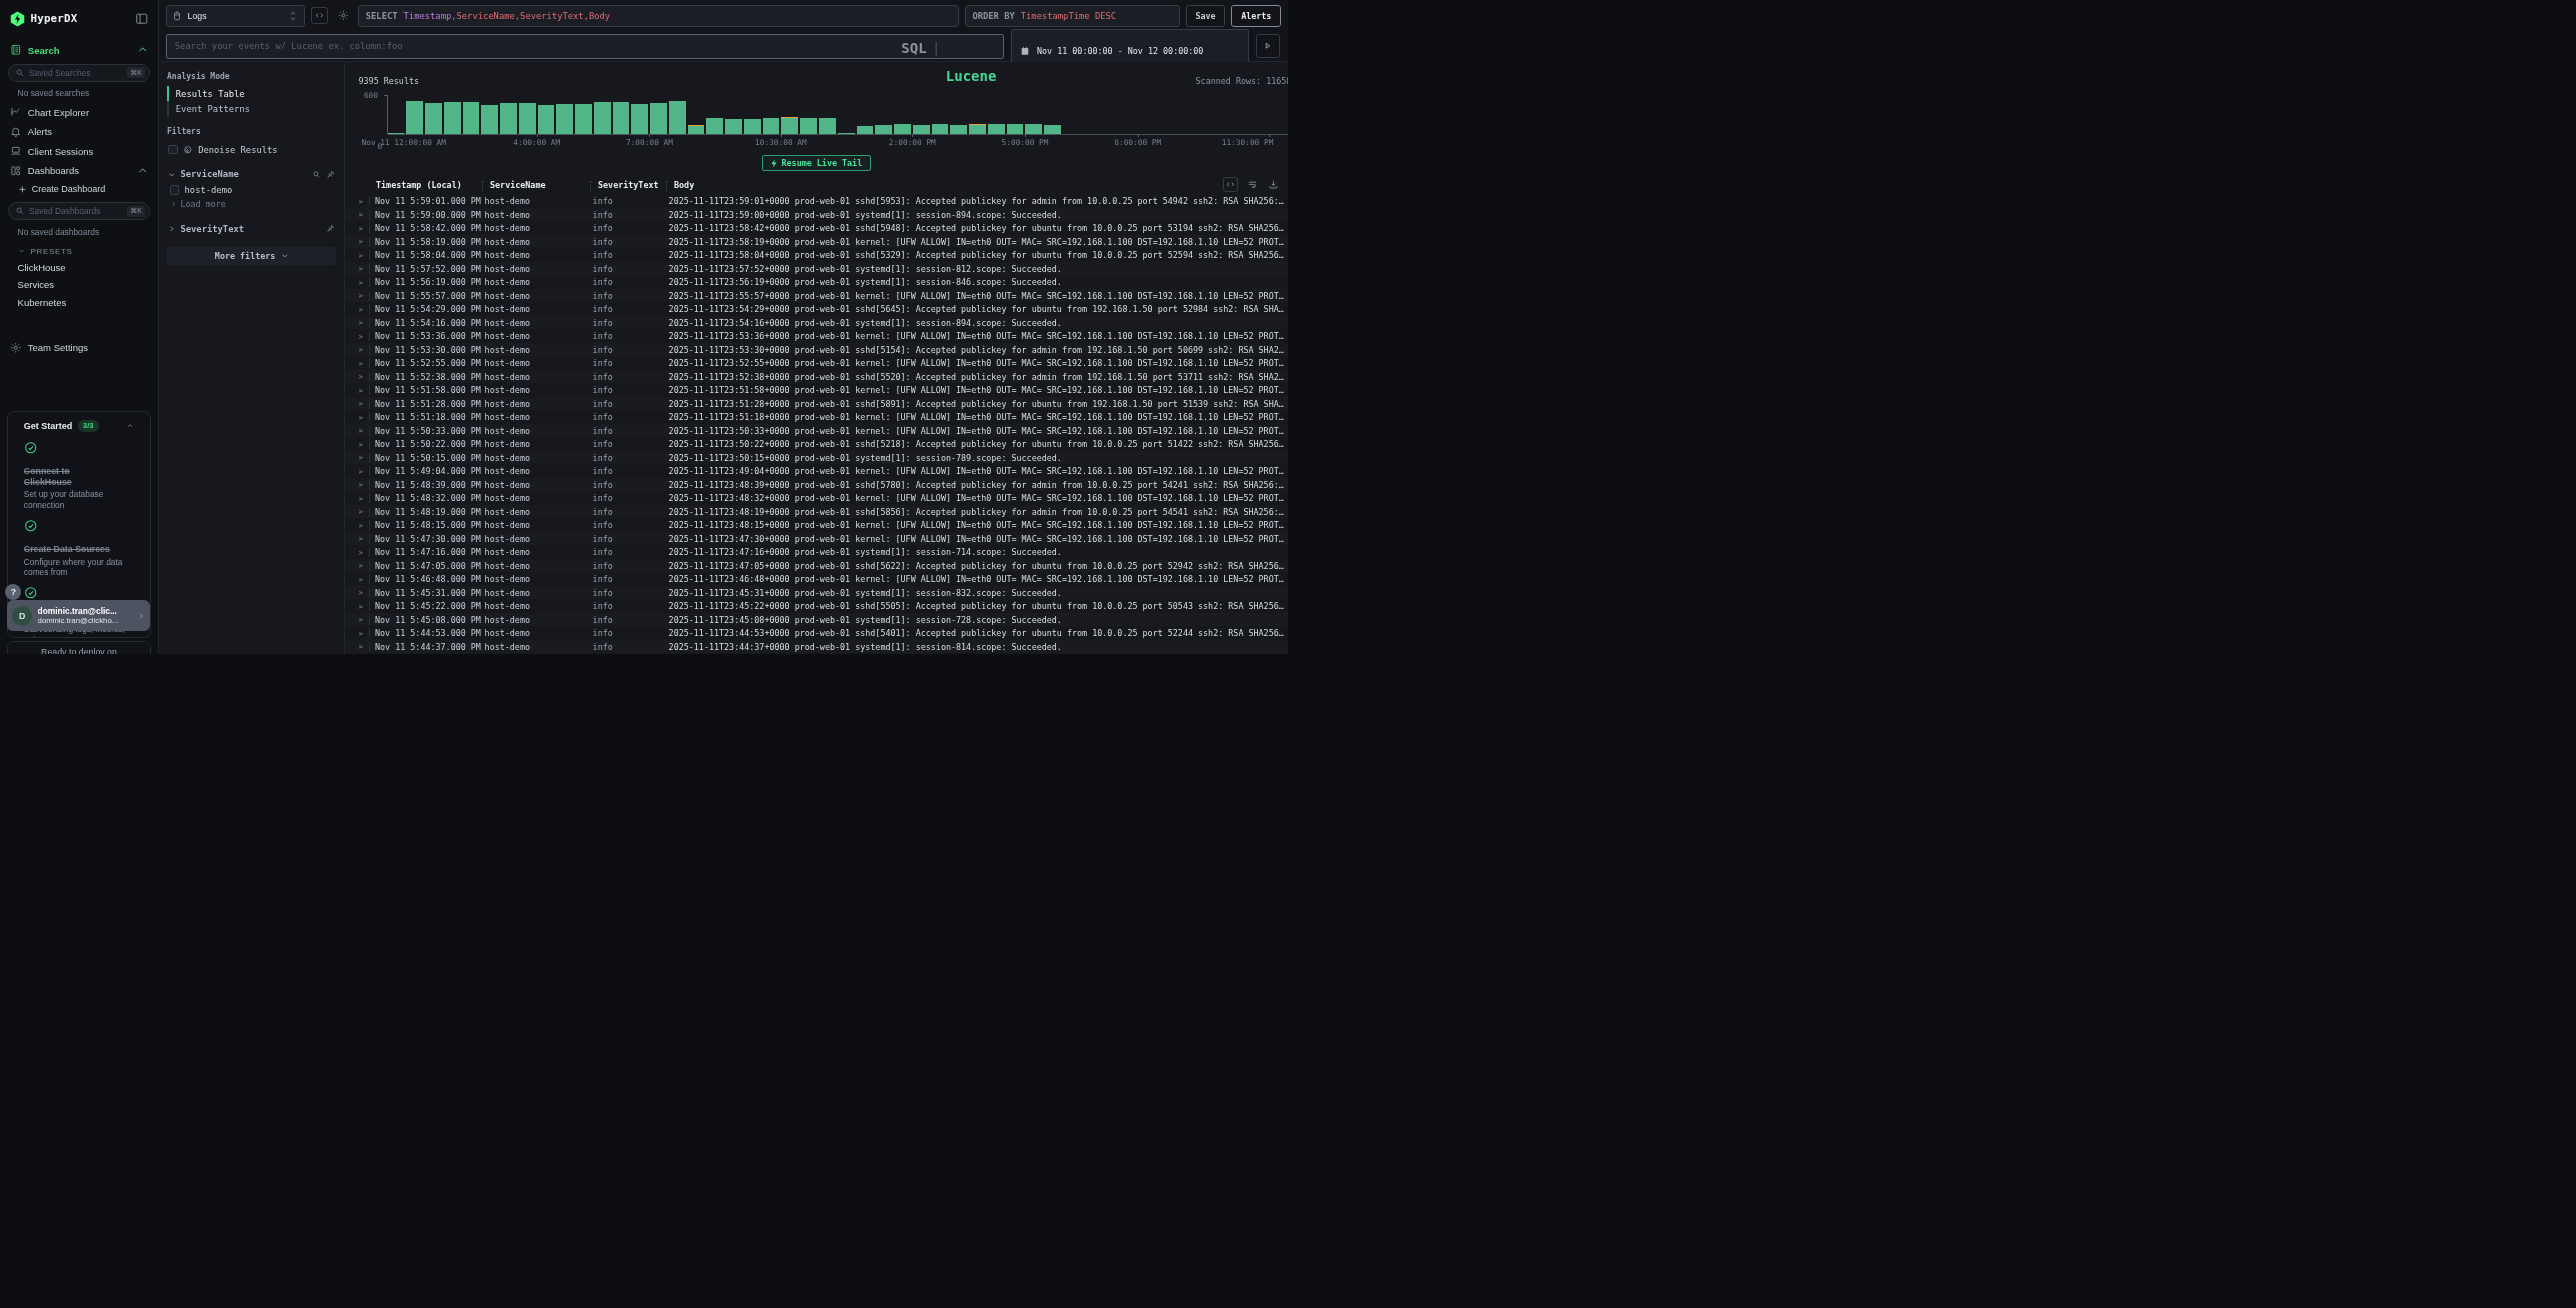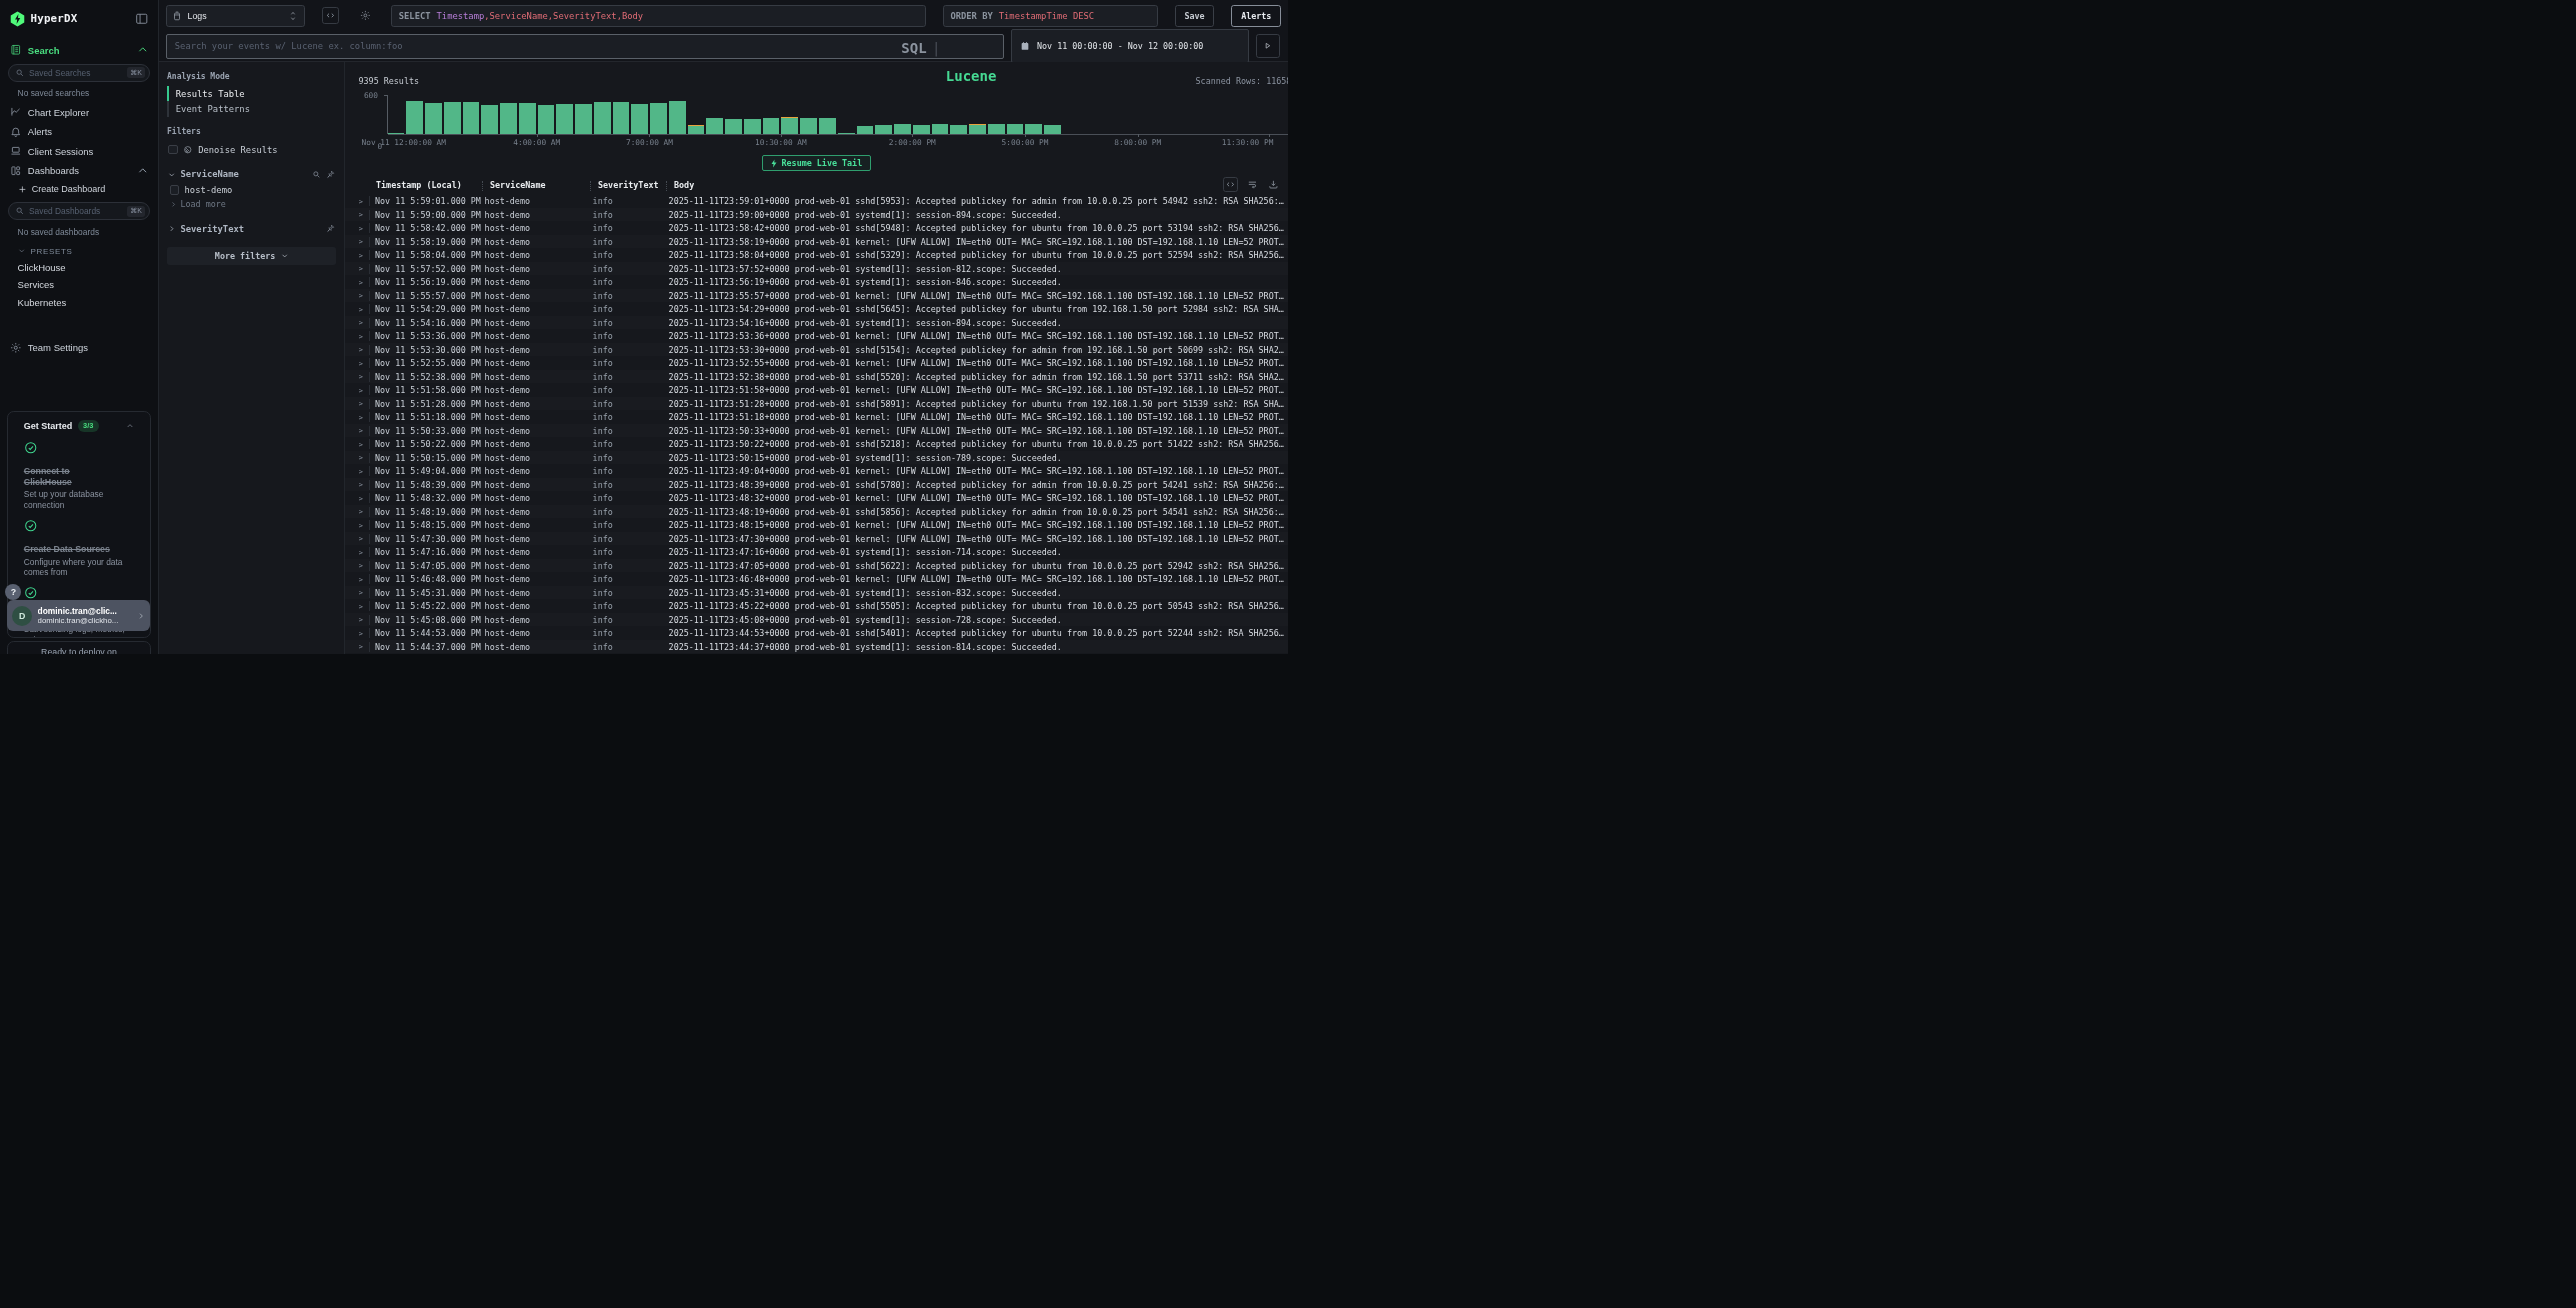--- a/index.html
+++ b/index.html
@@ -45,21 +45,21 @@
   .help-circle { position:absolute; left:5.4px; top:584px; width:16px; height:16px; border-radius:50%; background:#596070; color:#eef1f5; font-size:8.8px; font-weight:bold; display:flex; align-items:center; justify-content:center; z-index:3; cursor:pointer; }
   .user-chip { position:absolute; left:6.8px; right:8px; top:600px; height:31px; background:#4d5361; border-radius:6px; display:flex; align-items:center; gap:5.4px; padding:0 5.4px; z-index:2; cursor:pointer; }
   .avatar { width:20px; height:20px; border-radius:50%; background:#2f4f43; color:#cfe9dc; font-size:8.8px; font-weight:bold; display:flex; align-items:center; justify-content:center; }
   .user-meta { flex:1; min-width:0; }
   .user-name { font-size:8.4px; font-weight:bold; color:#ffffff; white-space:nowrap; overflow:hidden; }
   .user-email { font-size:7.8px; color:#e2e5ea; white-space:nowrap; overflow:hidden; }
   .user-chev { color:#c2c8d2; width:8px; height:8px; }
   .footer-card { position:absolute; left:6.8px; right:6.8px; top:641px; height:31px; border:0.7px solid #262a31; border-radius:6.8px; background:#101217; text-align:center; padding-top:5.4px; font-size:8.8px; color:#9aa4b2; }
 
   
-  .topbar { grid-column:2/4; background:#121419; display:flex; align-items:center; gap:17px; padding:0 6.8px 0 6.8px; }
+  .topbar { grid-column:2/4; background:#121419; display:flex; align-items:center; gap:6px; padding:0 6.8px 0 6.8px; }
   .src-select { width:139px; height:22px; background:#1b1e24; border:0.7px solid #363b43; border-radius:2.7px; display:flex; align-items:center; gap:5.4px; padding:0 5.4px; cursor:pointer; }
   .src-select svg { width:10px; height:10px; color:#aab2bd; }
   .src-label { flex:1; font-size:8.8px; color:#e3e6ea; }
   .updown { color:#7d8694; width:7.4px; height:10px; }
   .icon-btn { width:17.6px; height:17.6px; border-radius:2.7px; display:flex; align-items:center; justify-content:center; color:#9aa3ae; cursor:pointer; }
   .icon-btn svg { width:10.8px; height:10.8px; }
   .icon-btn.boxed { border:0.7px solid #363b43; }
   .query-input { height:22px; background:#1b1e24; border:0.7px solid #363b43; border-radius:2.7px; display:flex; align-items:center; padding:0 6.8px; font-size:8.8px; white-space:nowrap; overflow:hidden; cursor:text; }
   .q-select { flex:1; min-width:0; }
   .q-order { width:215px; }
@@ -69,21 +69,21 @@
 
   
   .searchrow { grid-column:2/4; background:#121419; border-bottom:0.7px solid #23262c; display:flex; align-items:center; gap:6.8px; padding:0 8px 0 6.8px; }
   .search-wrap { position:relative; flex:1; }
   .search-wrap input { width:100%; height:25px; background:#1b1e24; border:0.7px solid #5a6068; border-radius:2px; color:#dfe3e9; font-size:8.8px; padding:0 88px 0 8px; outline:none; font-family:"DejaVu Sans Mono", monospace; }
   .search-wrap input::placeholder { color:#596170; }
   .modes { position:absolute; right:8px; top:6px; display:flex; gap:5.4px; font-size:14px; font-weight:bold; }
   .mode-sql { color:#8b939e; cursor:pointer; }
   .mode-div { color:#4a4f57; font-weight:normal; }
   .mode-lucene { color:#46d993; cursor:pointer;margin-top:28px; }
-  .date-box { width:238px; height:25px; background:#1b1e24; border:0.7px solid #363b43; border-radius:2px; display:flex; align-items:center; gap:6.8px; padding:16px 8px; cursor:pointer; }
+  .date-box { width:238px; height:25px; background:#1b1e24; border:0.7px solid #363b43; border-radius:2px; display:flex; align-items:flex-start; gap:6.8px; padding:16px 8px; cursor:pointer; }
   .date-box svg { width:10px; height:10px; color:#aab2bd; }
   .date-text { font-size:8.4px; color:#e3e6ea; }
   .play-btn { width:24px; height:24px; border:0.7px solid #363b43; border-radius:2.7px; display:flex; align-items:center; justify-content:center; color:#c6ccd4; cursor:pointer; }
   .play-btn svg { width:9.5px; height:9.5px; }
 
   
   .filters { background:#16181d; border-right:0.7px solid #22262c; padding:9.5px 8px 0 8px; overflow:hidden; font-family:"DejaVu Sans Mono", monospace; }
   .panel-label { font-size:8px; font-weight:bold; color:#9aa3b0; margin-bottom:5.4px; }
   .mode-row { display:flex; align-items:stretch; gap:6.8px; cursor:pointer; }
   .mode-bar { width:2px; background:#2e333a; }

